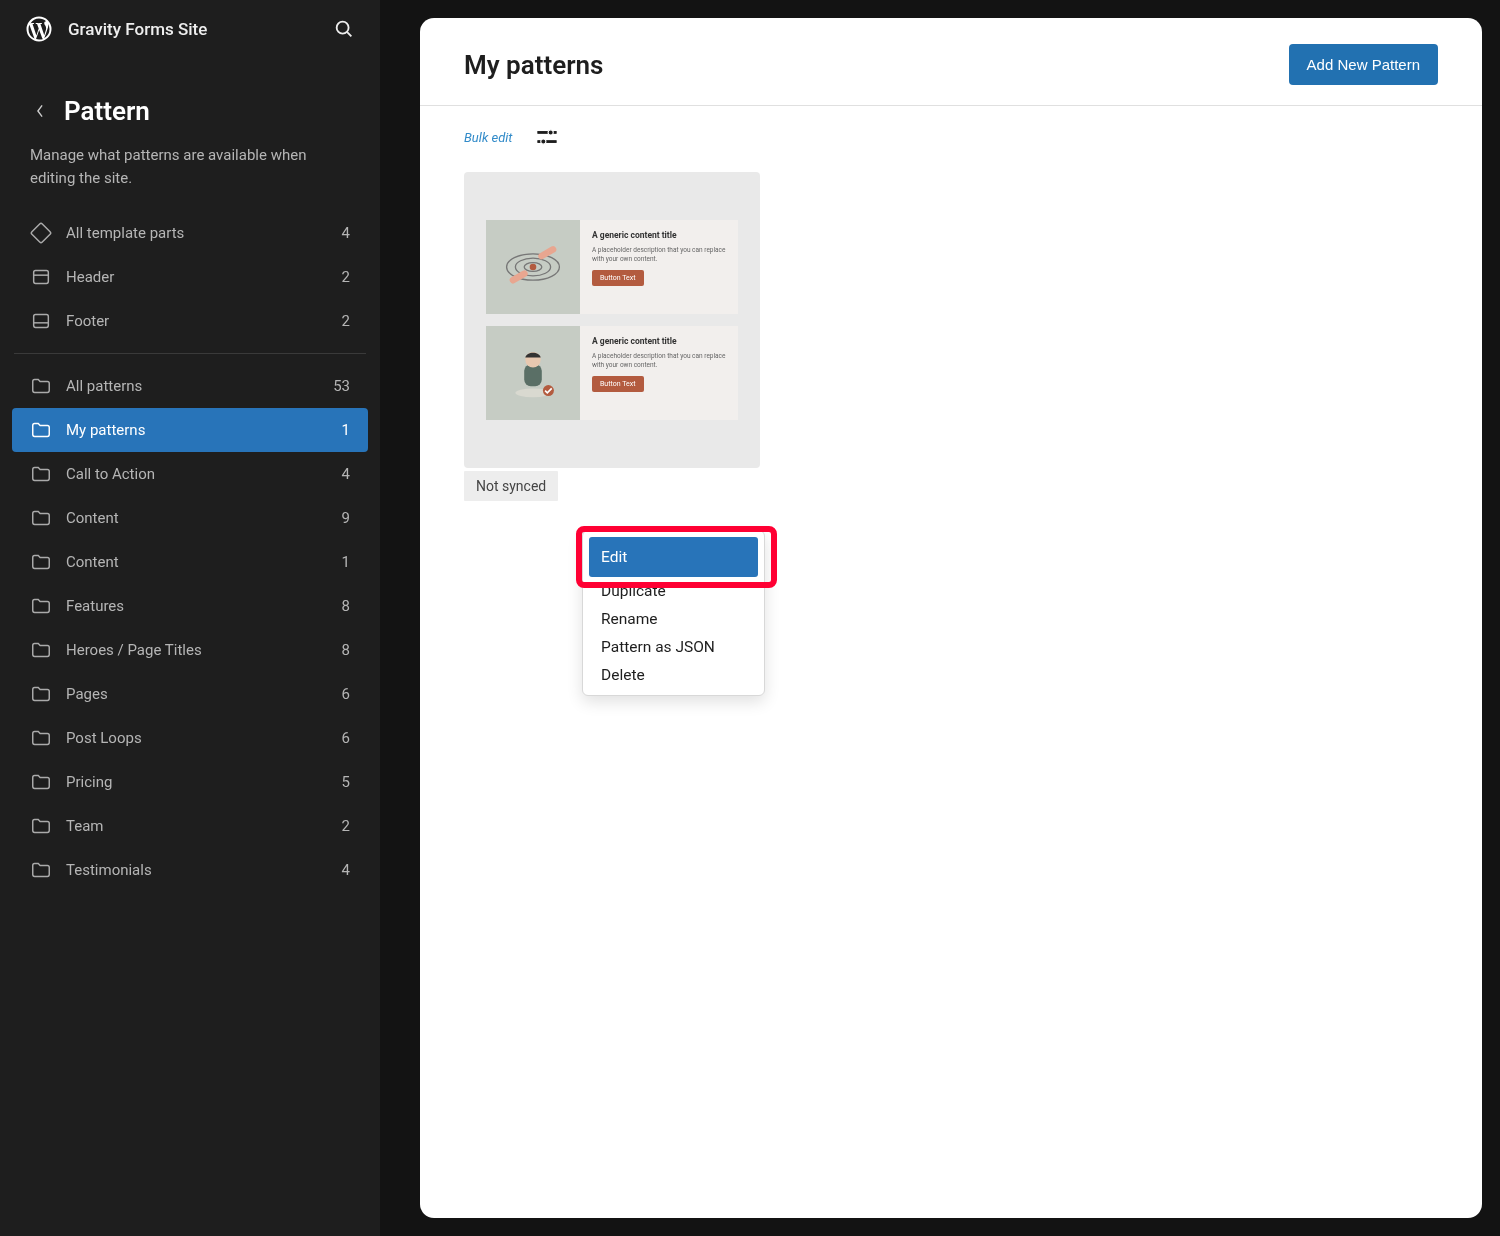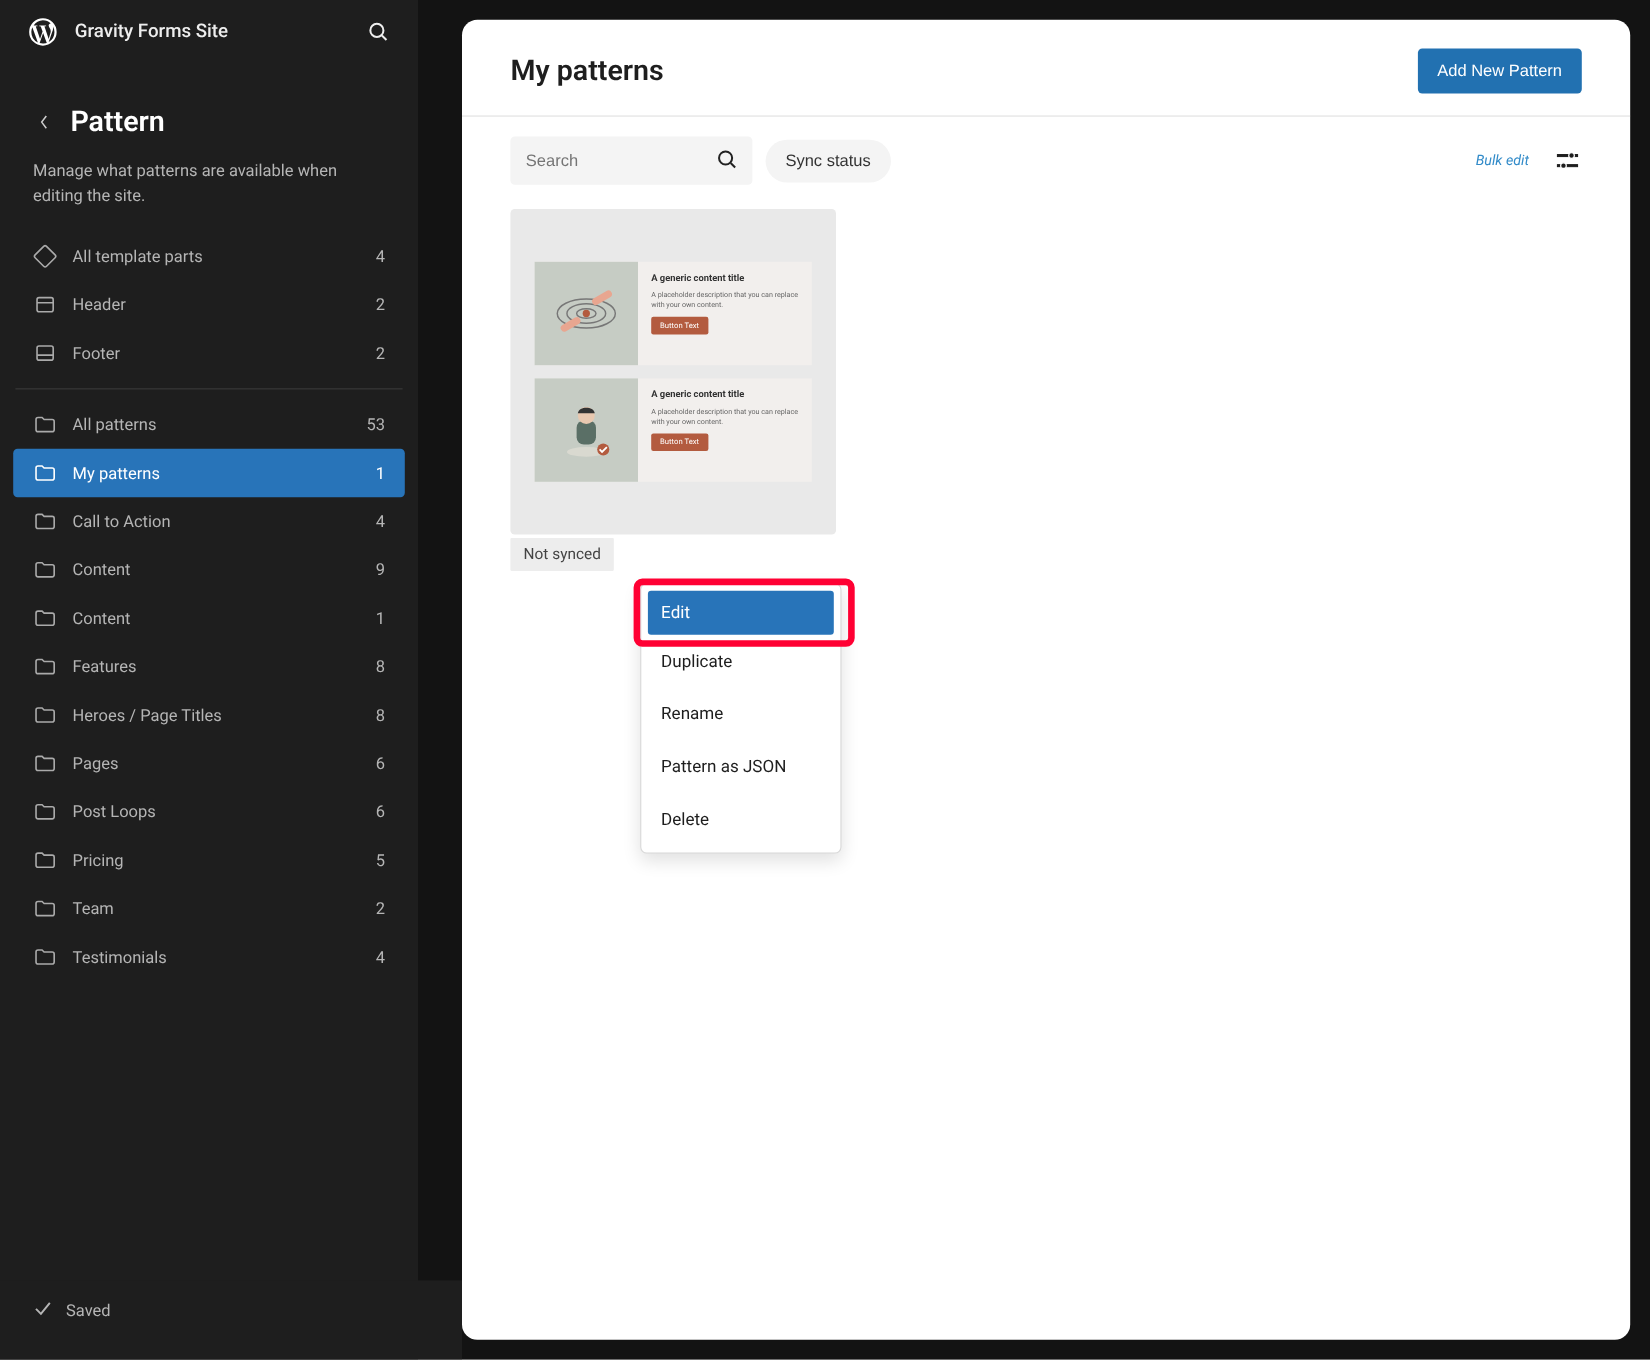--- a/index.html
+++ b/index.html
@@ -202,21 +202,21 @@
     left:582px; top:530px;
     width:183px;
     background:#fff;
     border:1px solid #d8d8d8;
     border-radius:6px;
     box-shadow: 0 6px 16px rgba(0,0,0,.12);
     padding:6px 0;
     z-index:30;
   }
   .dropdown-item {
-    padding:15px 18px;
+    padding:5px 18px;
     font-size:15.5px; color:#1e1e1e;
     cursor:pointer;
   }
   .dropdown-item.selected {
     background: var(--active-blue);
     color:#fff;
     border-radius:3px; margin:0 6px;
     padding:11px 12px;
   }
   .dropdown-highlight {
@@ -400,45 +400,29 @@
         <span class="icon">
           <svg viewBox="0 0 24 24" stroke-width="1.6">
             <path d="M3 7a2 2 0 012-2h4l2 2h8a2 2 0 012 2v8a2 2 0 01-2 2H5a2 2 0 01-2-2V7z"></path>
           </svg>
         </span>
         <span class="label">Testimonials</span>
         <span class="count">4</span>
       </li>
     </ul>
 
-  <div class="status-bar">
-    <span><svg viewBox="0 0 20 20" stroke-width="2">
-          <polyline points="3,11 8,16 17,5"></polyline>
-        </svg></span>
-    <span>Saved</span>
-  </div>
 </aside>
 
 <main class="main">
   <div class="main-header">
     <h1>My patterns</h1>
     <button class="primary-btn">Add New Pattern</button>
   </div>
 
   <div class="toolbar">
-    <div class="toolbar-left">
-      <div class="search-field">
-        <input type="text" placeholder="Search" style="">
-        <span class="s-icon"><svg viewBox="0 0 24 24" stroke-width="2">
-              <circle cx="10.5" cy="10.5" r="6.5"></circle>
-              <line x1="20" y1="20" x2="15.5" y2="15.5"></line>
-            </svg></span>
-      </div>
-      <button class="chip">Sync status</button>
-    </div>
     <div class="toolbar-right">
       <span class="link-blue">Bulk edit</span>
       <span class="filters-icon">
         <svg viewBox="0 0 24 24">
             <rect x="2" y="6" width="20" height="2"></rect>
             <rect x="2" y="16" width="20" height="2"></rect>
             <circle cx="16" cy="7" r="2.8" fill="#1e1e1e" stroke="#fff" stroke-width="1.2"></circle>
             <circle cx="8" cy="17" r="2.8" fill="#1e1e1e" stroke="#fff" stroke-width="1.2"></circle>
           </svg>
       </span>

